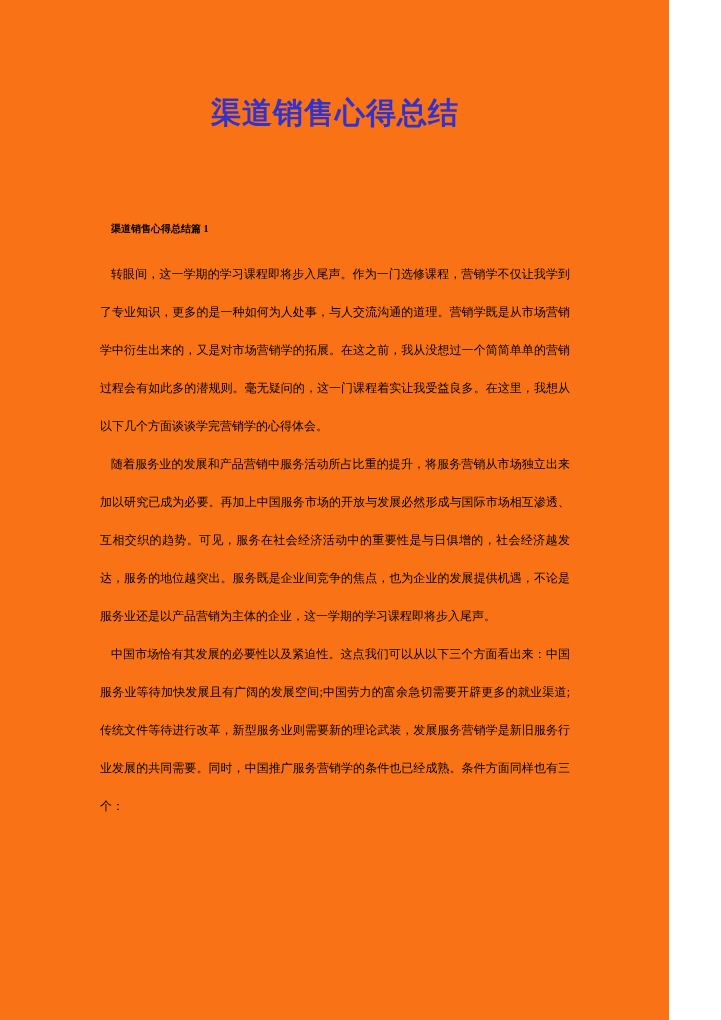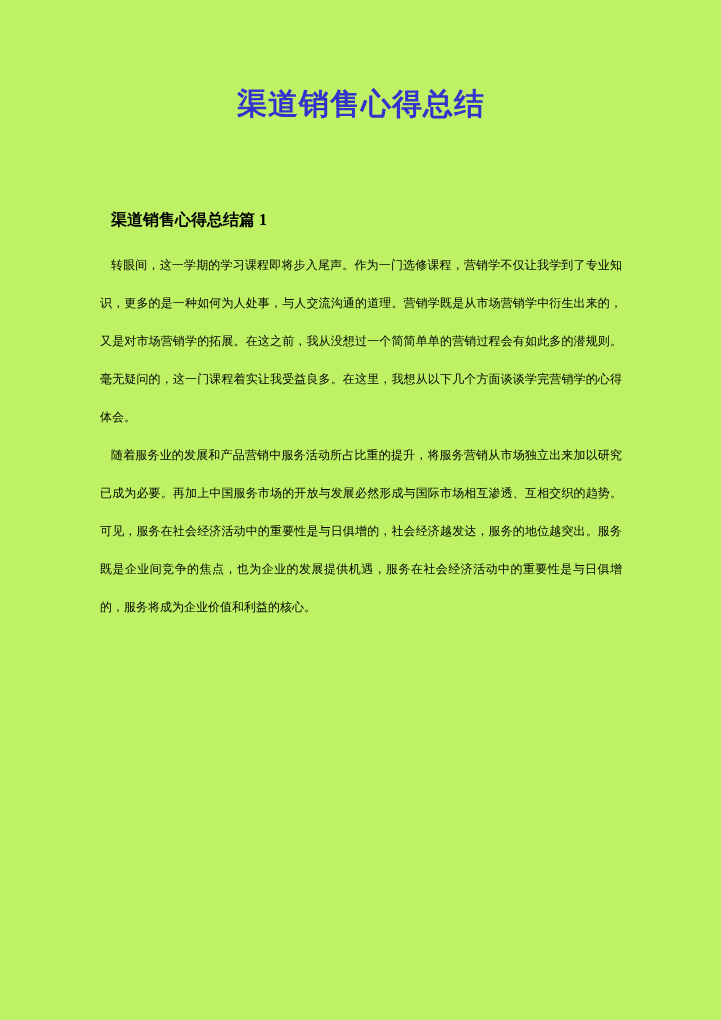--- a/index.html
+++ b/index.html
@@ -2,40 +2,40 @@
 <html><head>
 <meta charset="utf-8">
 <style>
   * { margin: 0; padding: 0; box-sizing: border-box; }
   html, body {
     background: #ffffff;
     font-family: "Liberation Serif", "DejaVu Serif", serif;
   }
   .page {
     position: relative;
-    width: 721px;
+    width: 669px;
     height: 1020px;
-    background: #bef264;
+    background: #f97316;
     overflow: hidden;
-    padding: 3px 99px 0 100px;
+    padding: 12px 99px 0 100px;
     color: #000000;
   }
   .doc-title {
     margin-top: 84px;
     text-align: center;
     font-size: 30px;
     font-weight: bold;
     line-height: 34px;
     letter-spacing: 1px;
     font-family: "Liberation Serif", "DejaVu Serif", serif;
   }
   .section-heading {
     margin-top: 80px;
     margin-bottom: 7px;
-    font-size: 16px;
+    font-size: 10px;
     font-weight: bold;
     line-height: 38px;
     text-indent: 11px;
   }
   .para {
     font-size: 12px;
     line-height: 38px;
     text-align: justify;
     text-indent: 11px;
     word-break: break-all;
@@ -45,15 +45,16 @@
 <body>
 
 <div class="page">
   <h1 class="doc-title" style="color: rgb(51, 51, 204);">渠道销售心得总结</h1>
 
   <div class="section-heading">渠道销售心得总结篇 1</div>
 
   <p class="para">转眼间，这一学期的学习课程即将步入尾声。作为一门选修课程，营销学不仅让我学到了专业知识，更多的是一种如何为人处事，与人交流沟通的道理。营销学既是从市场营销学中衍生出来的，又是对市场营销学的拓展。在这之前，我从没想过一个简简单单的营销过程会有如此多的潜规则。毫无疑问的，这一门课程着实让我受益良多。在这里，我想从以下几个方面谈谈学完营销学的心得体会。</p>
 
 
-  <p class="para">随着服务业的发展和产品营销中服务活动所占比重的提升，将服务营销从市场独立出来加以研究已成为必要。再加上中国服务市场的开放与发展必然形成与国际市场相互渗透、互相交织的趋势。可见，服务在社会经济活动中的重要性是与日俱增的，社会经济越发达，服务的地位越突出。服务既是企业间竞争的焦点，也为企业的发展提供机遇，服务在社会经济活动中的重要性是与日俱增的，服务将成为企业价值和利益的核心。</p>
+  <p class="para">随着服务业的发展和产品营销中服务活动所占比重的提升，将服务营销从市场独立出来加以研究已成为必要。再加上中国服务市场的开放与发展必然形成与国际市场相互渗透、互相交织的趋势。可见，服务在社会经济活动中的重要性是与日俱增的，社会经济越发达，服务的地位越突出。服务既是企业间竞争的焦点，也为企业的发展提供机遇，不论是服务业还是以产品营销为主体的企业，这一学期的学习课程即将步入尾声。</p>
 
+  <p class="para">中国市场恰有其发展的必要性以及紧迫性。这点我们可以从以下三个方面看出来：中国服务业等待加快发展且有广阔的发展空间;中国劳力的富余急切需要开辟更多的就业渠道;传统文件等待进行改革，新型服务业则需要新的理论武装，发展服务营销学是新旧服务行业发展的共同需要。同时，中国推广服务营销学的条件也已经成熟。条件方面同样也有三个：</p>
 </div>
 
 </body></html>

